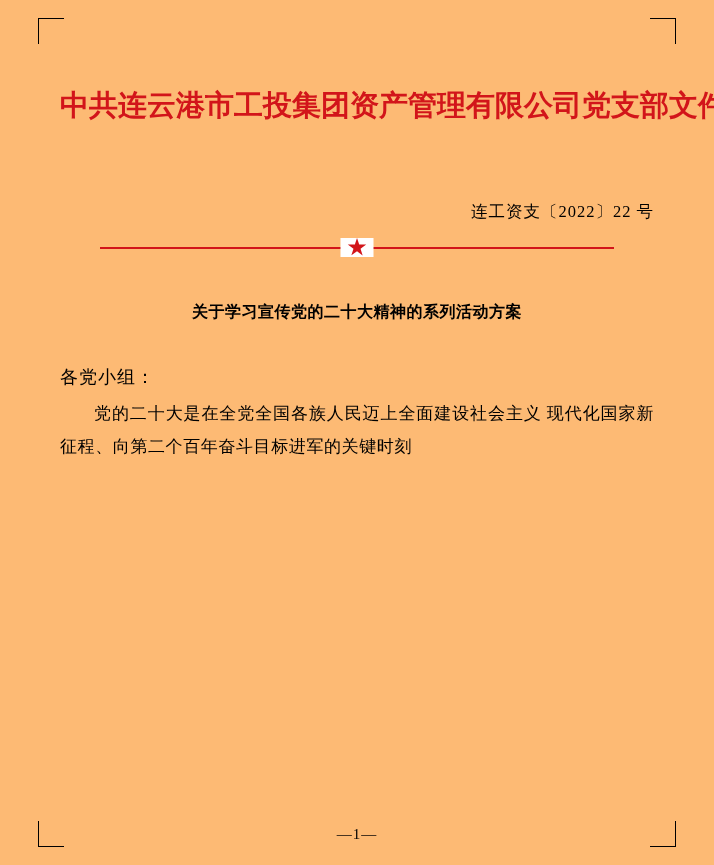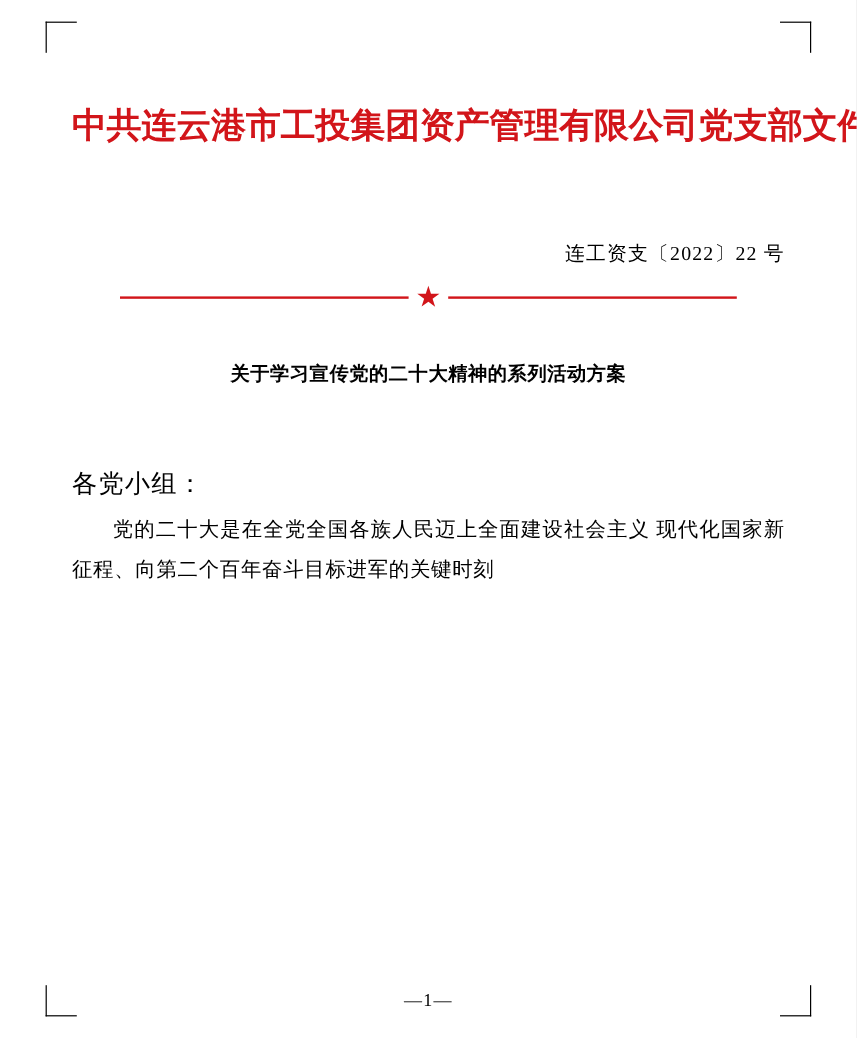--- a/index.html
+++ b/index.html
@@ -10,21 +10,21 @@
   body {
     width: 714px;
     height: 865px;
     overflow: hidden;
     font-family: "Liberation Serif", "DejaVu Serif", serif;
   }
   .page {
     position: relative;
     width: 714px;
     height: 865px;
-    background: #ffffff;
+    background: #fdba74;
     box-sizing: border-box;
     overflow: hidden;
   }
 
   
   .crop {
     position: absolute;
     background: transparent;
   }
   .crop span {
@@ -105,22 +105,22 @@
   .doc-title {
     text-align: center;
     font-size: 16px;
     font-weight: bold;
     color: #000;
     margin-top: 44px;
     letter-spacing: 0.5px;
   }
 
   .salutation {
-    font-size: 21px;
-    margin-top: 66px;
+    font-size: 18px;
+    margin-top: 42px;
     letter-spacing: 1px;
   }
 
   p.body-text {
     font-size: 17px;
     line-height: 33px;
     margin: 8px 0 0 0;
     text-align: justify;
     text-justify: inter-ideograph;
     text-indent: 2em;

